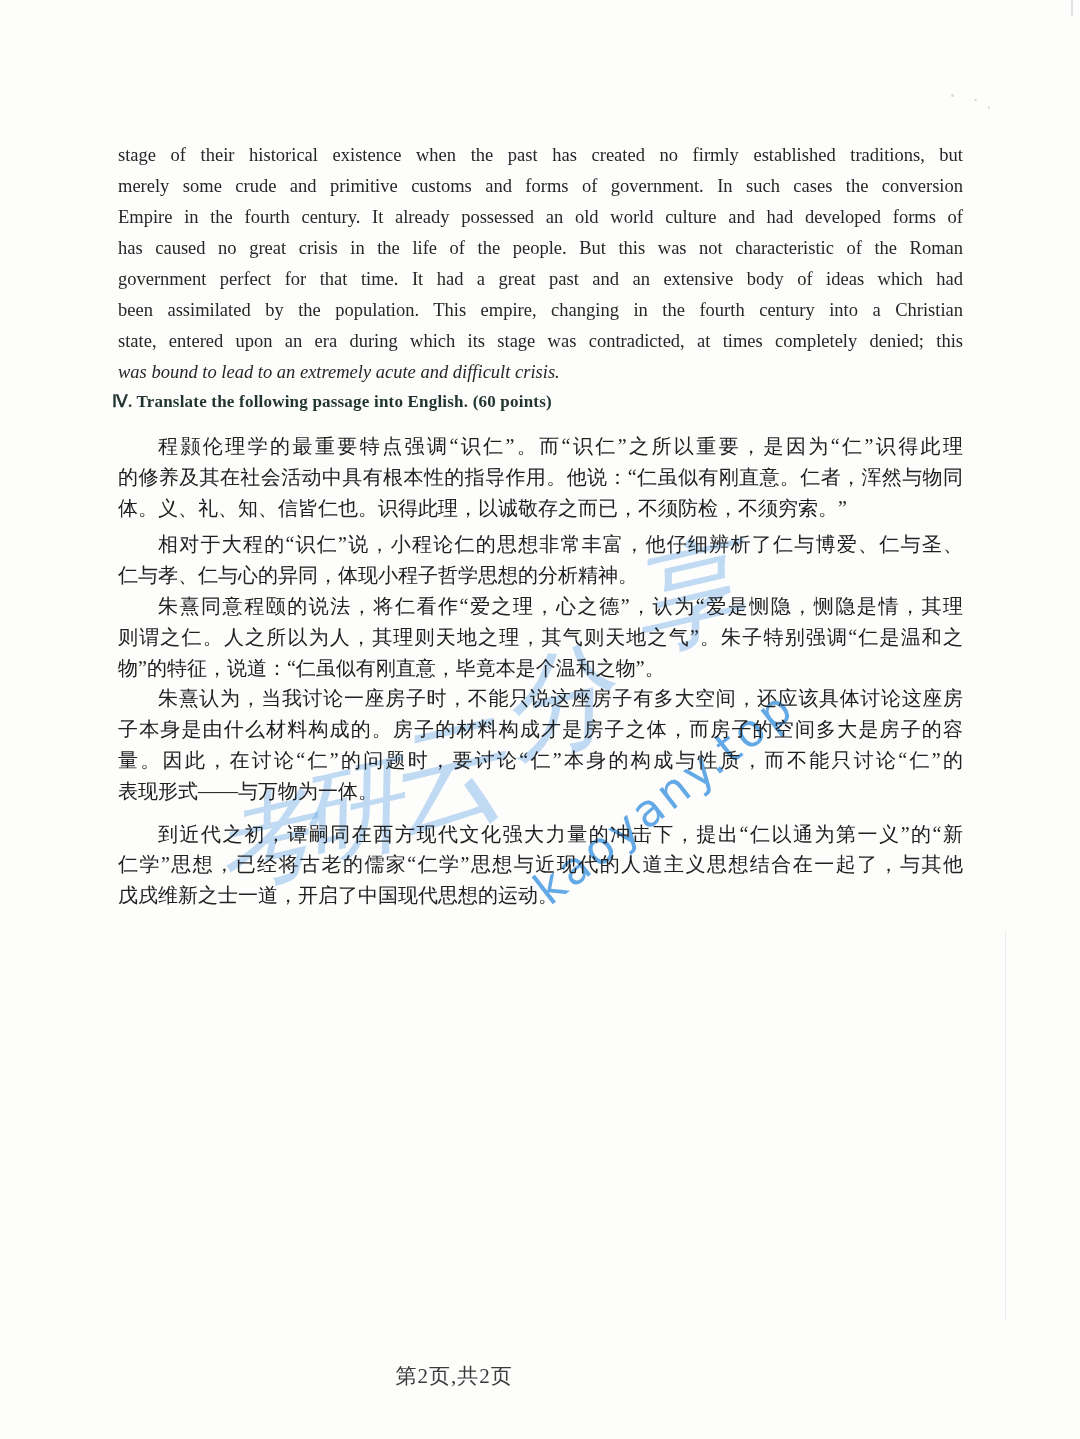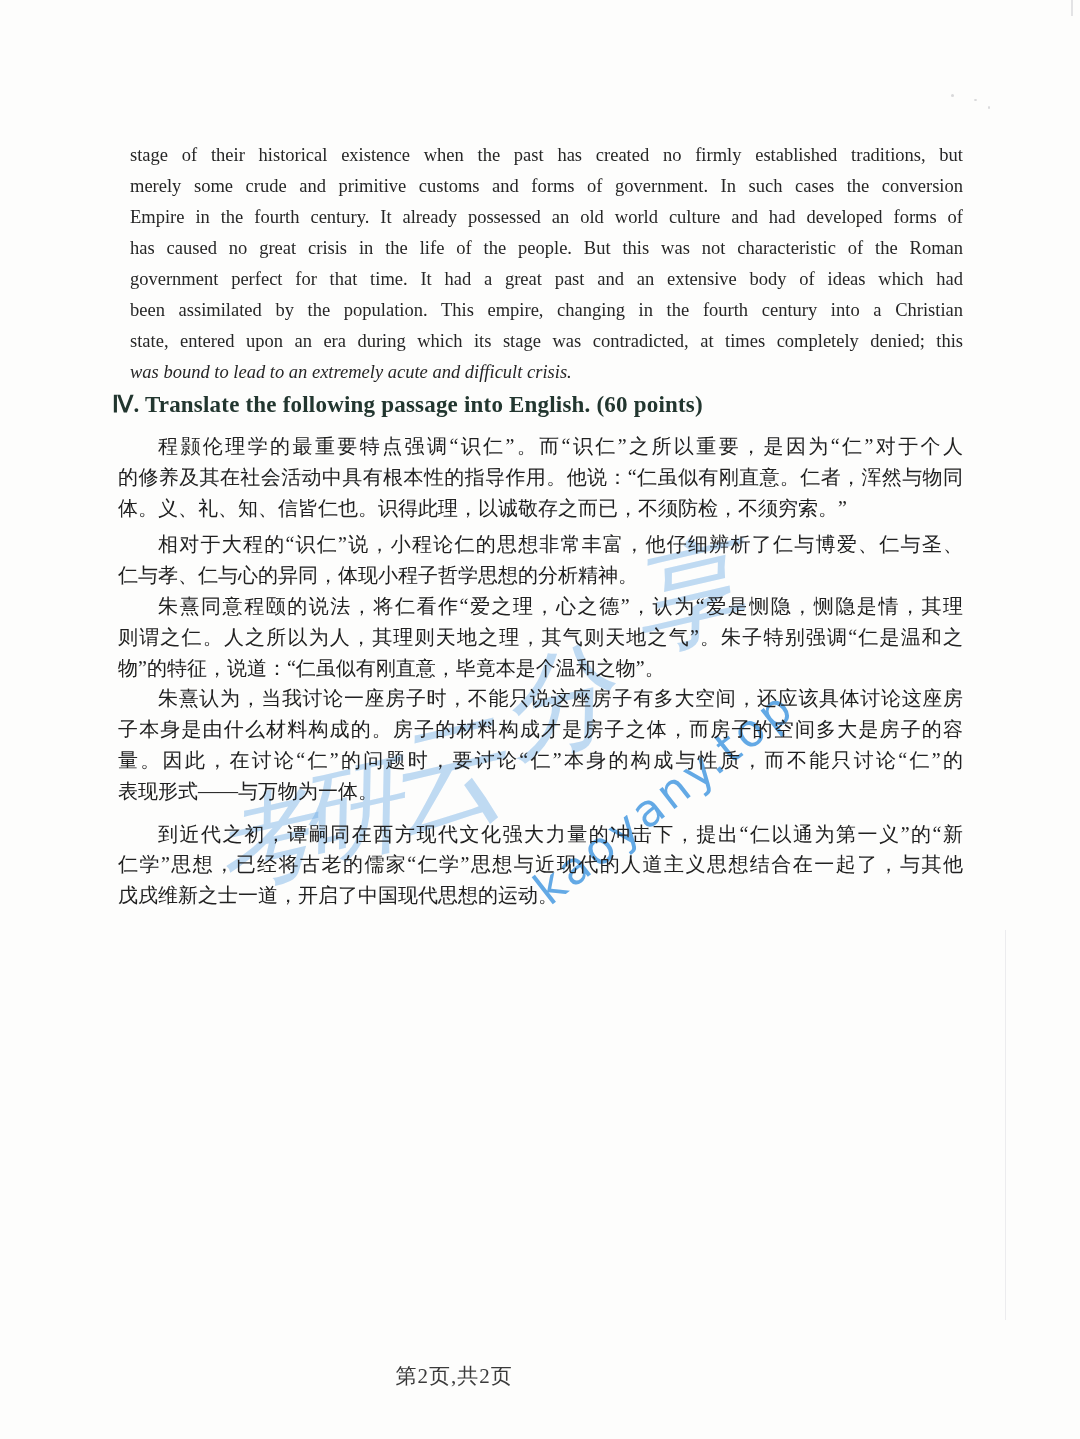--- a/index.html
+++ b/index.html
@@ -36,27 +36,27 @@
   }
 
   
   .txt { position:absolute; z-index:2; }
 
   .eng-block { left:118px; top:140px; width:845px; color:#262626; }
   .eng-line {
     height:31px; line-height:31px;
     font-size:18.5px;
     text-align:justify; text-align-last:justify;
-    white-space:nowrap-; overflow:visible;margin-left:12px;
+    white-space:nowrap-; overflow:visible;
   }
   .eng-line.last { text-align-last:left;font-style:italic; }
 
   .heading {
     left:112px; top:391px; width:860px;
-    font-size:23px; font-weight:bold;
+    font-size:17px; font-weight:bold;
     color:#22362f;
     letter-spacing:0.2px;
     white-space:nowrap;
   }
 
   .cn-block { left:118px; top:431px; width:845px; color:#212121; }
   .cn-line {
     height:30.8px; line-height:30.8px;
     font-size:20px;
     text-align:justify; text-align-last:justify;
@@ -100,21 +100,21 @@
     <div class="eng-line">government perfect for that time. It had a great past and an extensive body of ideas which had</div>
     <div class="eng-line">been assimilated by the population. This empire, changing in the fourth century into a Christian</div>
     <div class="eng-line">state, entered upon an era during which its stage was contradicted, at times completely denied; this</div>
     <div class="eng-line last">was bound to lead to an extremely acute and difficult crisis.</div>
   </div>
 
   <div class="txt heading">Ⅳ. Translate the following passage into English.  (60 points)</div>
 
   <div class="txt cn-block">
 
-    <div class="cn-line first">程颢伦理学的最重要特点强调“识仁”。而“识仁”之所以重要，是因为“仁”对于个人</div>
+    <div class="cn-line first">程颢伦理学的最重要特点强调“识仁”。而“识仁”之所以重要，是因为“仁”识得此理</div>
     <div class="cn-line">的修养及其在社会活动中具有根本性的指导作用。他说：“仁虽似有刚直意。仁者，浑然与物同</div>
     <div class="cn-line plast">体。义、礼、知、信皆仁也。识得此理，以诚敬存之而已，不须防检，不须穷索。”</div>
 
     <div class="cn-line first gap-md">相对于大程的“识仁”说，小程论仁的思想非常丰富，他仔细辨析了仁与博爱、仁与圣、</div>
     <div class="cn-line plast">仁与孝、仁与心的异同，体现小程子哲学思想的分析精神。</div>
 
     <div class="cn-line first">朱熹同意程颐的说法，将仁看作“爱之理，心之德”，认为“爱是恻隐，恻隐是情，其理</div>
     <div class="cn-line">则谓之仁。人之所以为人，其理则天地之理，其气则天地之气”。朱子特别强调“仁是温和之</div>
     <div class="cn-line plast">物”的特征，说道：“仁虽似有刚直意，毕竟本是个温和之物”。</div>
 

